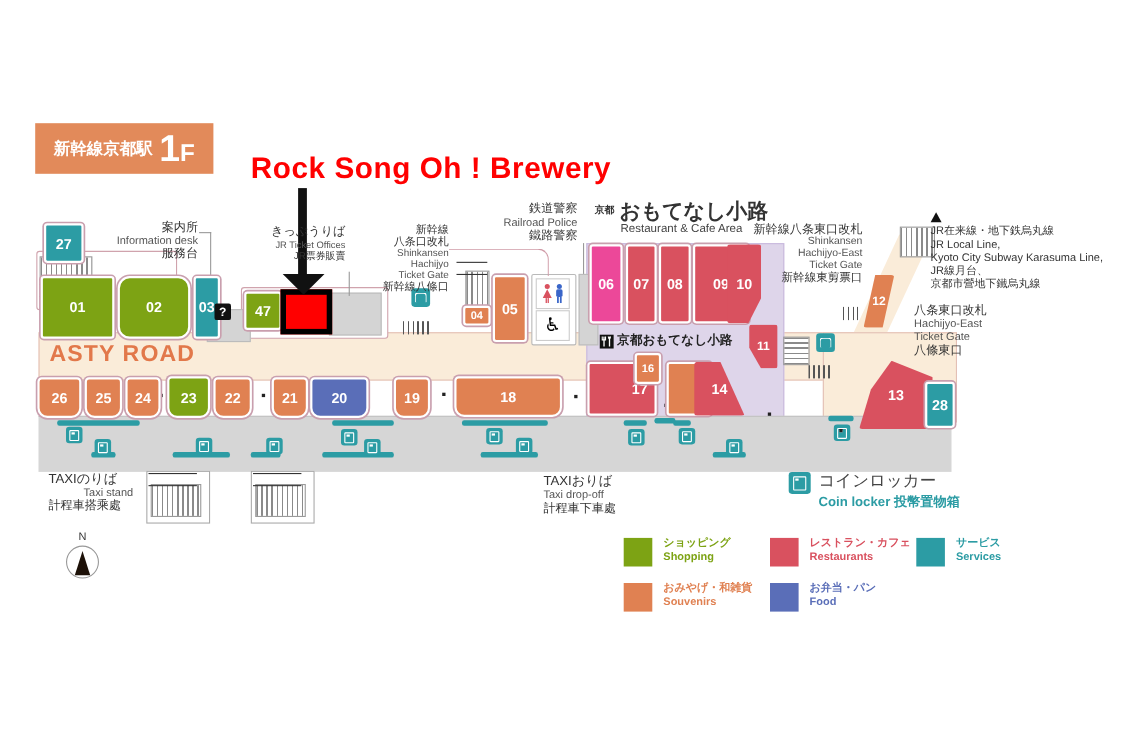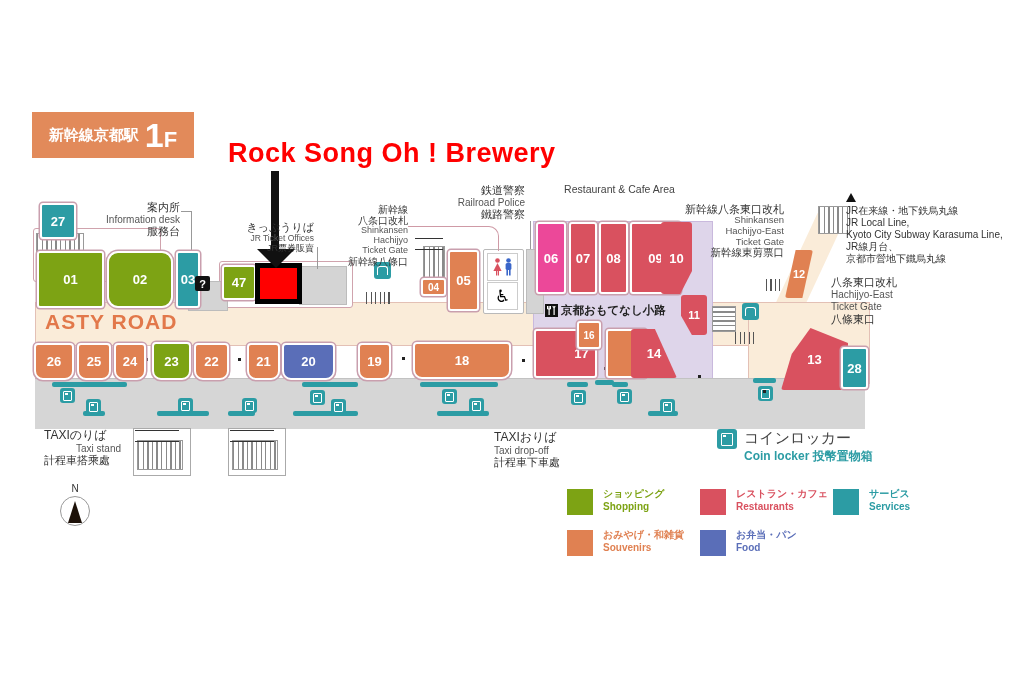--- a/index.html
+++ b/index.html
@@ -207,39 +207,41 @@
   <span style="font-size:15px;font-weight:bold;">新幹線京都駅</span>
   <span style="font-weight:bold;line-height:1;"><span style="font-size:34px;">1</span><span style="font-size:22px;">F</span></span>
 </div>
 <div class="abs" style="left:228px;top:138px;font-size:27px;font-weight:bold;color:#ff0000;letter-spacing:0.5px;">Rock Song Oh ! Brewery</div>
 
 <div class="lbl r" style="left:62px;top:201px;width:118px;">
   <div style="font-size:11px;">案内所</div>
   <div style="font-size:10px;color:#555;">Information desk</div>
   <div style="font-size:11px;">服務台</div>
 </div>
-<div class="lbl r" style="left:234px;top:221px;width:80px;">
+<div class="lbl r" style="left:234px;top:205px;width:80px;">
   <div style="font-size:11px;">きっぷうりば</div>
   <div style="font-size:8.5px;color:#555;">JR Ticket Offices</div>
   <div style="font-size:9px;">JR票券販賣</div>
 </div>
 <div class="lbl r" style="left:338px;top:204px;width:70px;line-height:1.1;">
   <div style="font-size:10px;">新幹線</div>
   <div style="font-size:10px;">八条口改札</div>
   <div style="font-size:9px;color:#555;">Shinkansen</div>
   <div style="font-size:9px;color:#555;">Hachijyo</div>
   <div style="font-size:9px;color:#555;">Ticket Gate</div>
   <div style="font-size:10px;">新幹線八條口</div>
 </div>
 <div class="lbl r" style="left:443px;top:184px;width:82px;">
   <div style="font-size:11px;">鉄道警察</div>
   <div style="font-size:10px;color:#555;">Railroad Police</div>
   <div style="font-size:11px;">鐵路警察</div>
 </div>
 <div class="lbl" style="left:537px;top:183px;width:165px;text-align:center;">
+  <div style="line-height:1;"><span style="font-size:9px;font-weight:bold;vertical-align:4px;">京都</span>
+  <span style="font-size:19px;font-weight:bold;font-family:'DejaVu Serif',serif;">おもてなし小路</span></div>
   <div style="font-size:10.5px;color:#444;">Restaurant &amp; Cafe Area</div>
 </div>
 <div class="lbl" style="left:545px;top:304px;display:flex;align-items:center;gap:3px;">
   <svg width="13" height="13" viewBox="0 0 13 13">
       <rect width="13" height="13" fill="#111"></rect>
       <rect x="3.5" y="2" width="1.2" height="9" fill="#fff"></rect>
       <path d="M2.5 2 v3 h3 v-3" stroke="#fff" stroke-width="1" fill="none"></path>
       <rect x="8.5" y="2" width="1.2" height="9" fill="#fff"></rect>
       <path d="M8 2 c0 2.5 2 2.5 2 0" stroke="#fff" stroke-width="1" fill="none"></path>
     </svg>

